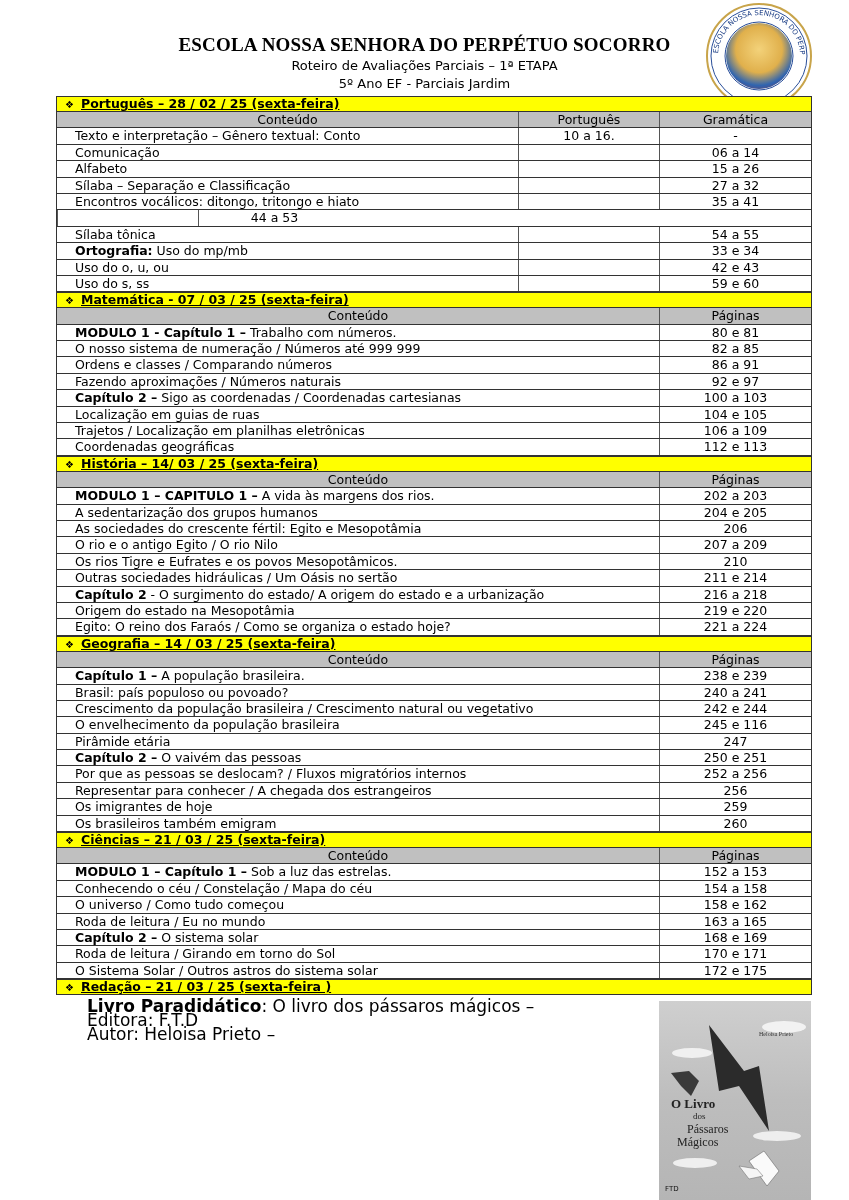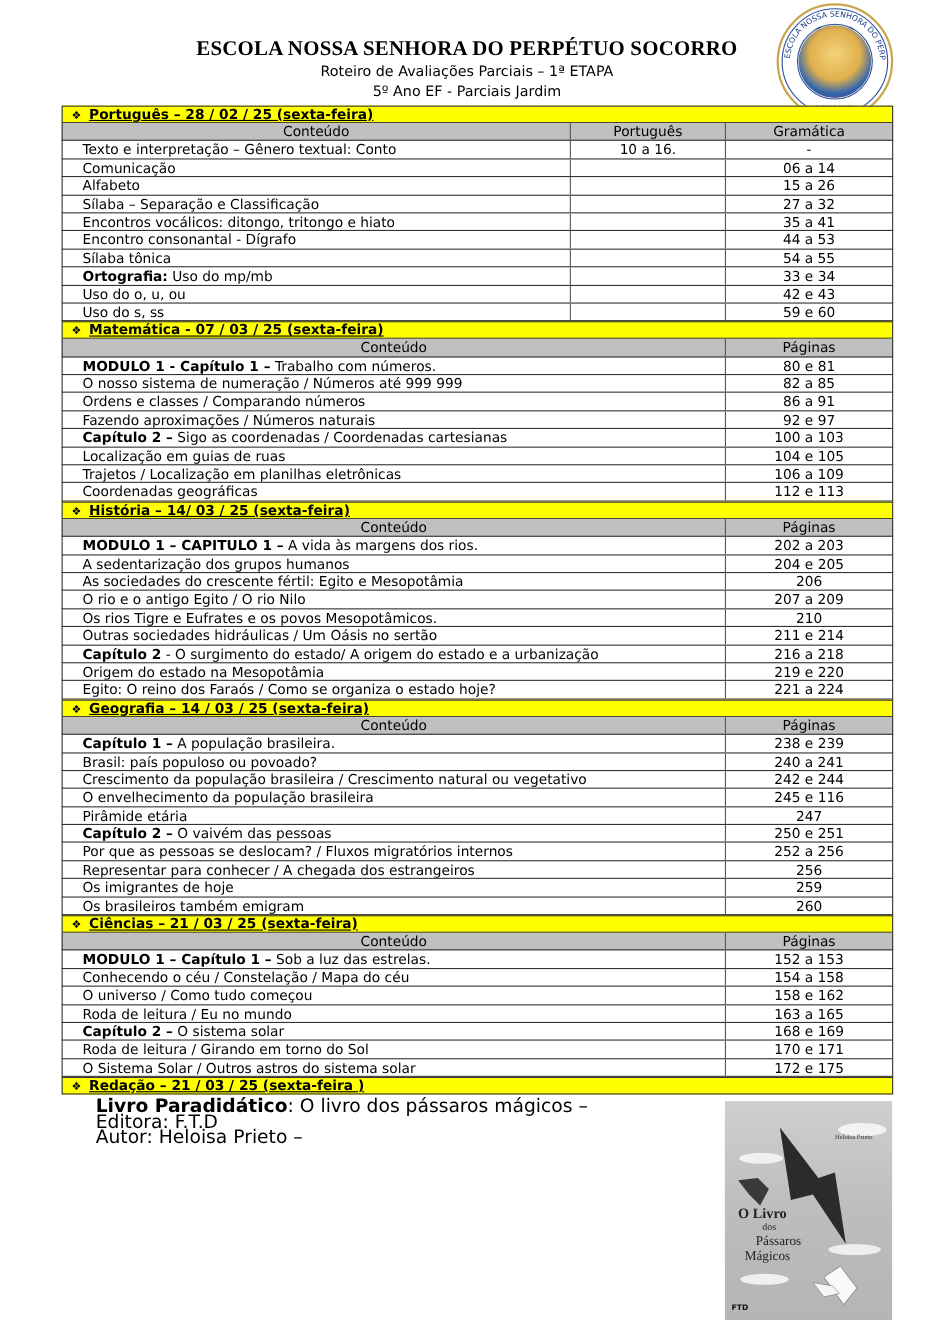--- a/index.html
+++ b/index.html
@@ -23,21 +23,21 @@
   .cell.cg { width:152px; border-left:1px solid #555; text-align:center; }
   .b { font-weight:bold; }
   .redacao-text { position:absolute; left:75px; top:999px; font-size:17px; line-height:14px;margin-left:12px; }
   .book { position:absolute; left:659px; top:1001px; width:152px; height:199px; background:linear-gradient(180deg,#cfcfcf 0%,#bdbdbd 50%,#b5b5b5 100%); overflow:hidden; }
   .book .author { position:absolute; left:100px; top:30px; font-family:"Liberation Serif", serif; font-size:6px; color:#333; }
   .book .btitle { position:absolute; left:12px; top:95px; font-family:"Liberation Serif", serif; color:#222; line-height:13px; }
   .book .btitle .l1 { font-size:13px;font-weight:bold; }
   .book .btitle .l2 { font-size:9px; padding-left:22px; display:block; }
   .book .btitle .l3 { font-size:12px; padding-left:16px; display:block; }
   .book .btitle .l4 { font-size:12px; padding-left:6px; display:block; }
-  .book .ftd { position:absolute; left:6px; top:184px; font-size:7px; font-weight:bold; color:#111;text-align:right; }
+  .book .ftd { position:absolute; left:6px; top:184px; font-size:7px; font-weight:normal; color:#111;text-align:right; }
 </style>
 </head>
 <body>
 
 <div>
   <div class="title">ESCOLA NOSSA SENHORA DO PERPÉTUO SOCORRO</div>
   <div class="sub1">Roteiro de Avaliações Parciais – 1ª ETAPA</div>
   <div class="sub2">5º Ano EF - Parciais Jardim</div>
   <div class="logo">
     <div class="inner"></div>
@@ -79,21 +79,20 @@
       <div class="cell c1"><span>Sílaba – Separação e Classificação</span></div>
       <div class="cell cp"></div>
       <div class="cell cg">27 a 32</div>
     </div>
     <div class="row">
       <div class="cell c1"><span>Encontros vocálicos: ditongo, tritongo e hiato</span></div>
       <div class="cell cp"></div>
       <div class="cell cg">35 a 41</div>
     </div>
     <div class="row">
-      <div class="cell c1"><span>Encontro consonantal - Dígrafo</span></div>
       <div class="cell cp"></div>
       <div class="cell cg">44 a 53</div>
     </div>
     <div class="row">
       <div class="cell c1"><span>Sílaba tônica</span></div>
       <div class="cell cp"></div>
       <div class="cell cg">54 a 55</div>
     </div>
     <div class="row">
       <div class="cell c1"><span class="b">Ortografia:</span><span> Uso do mp/mb</span></div>

